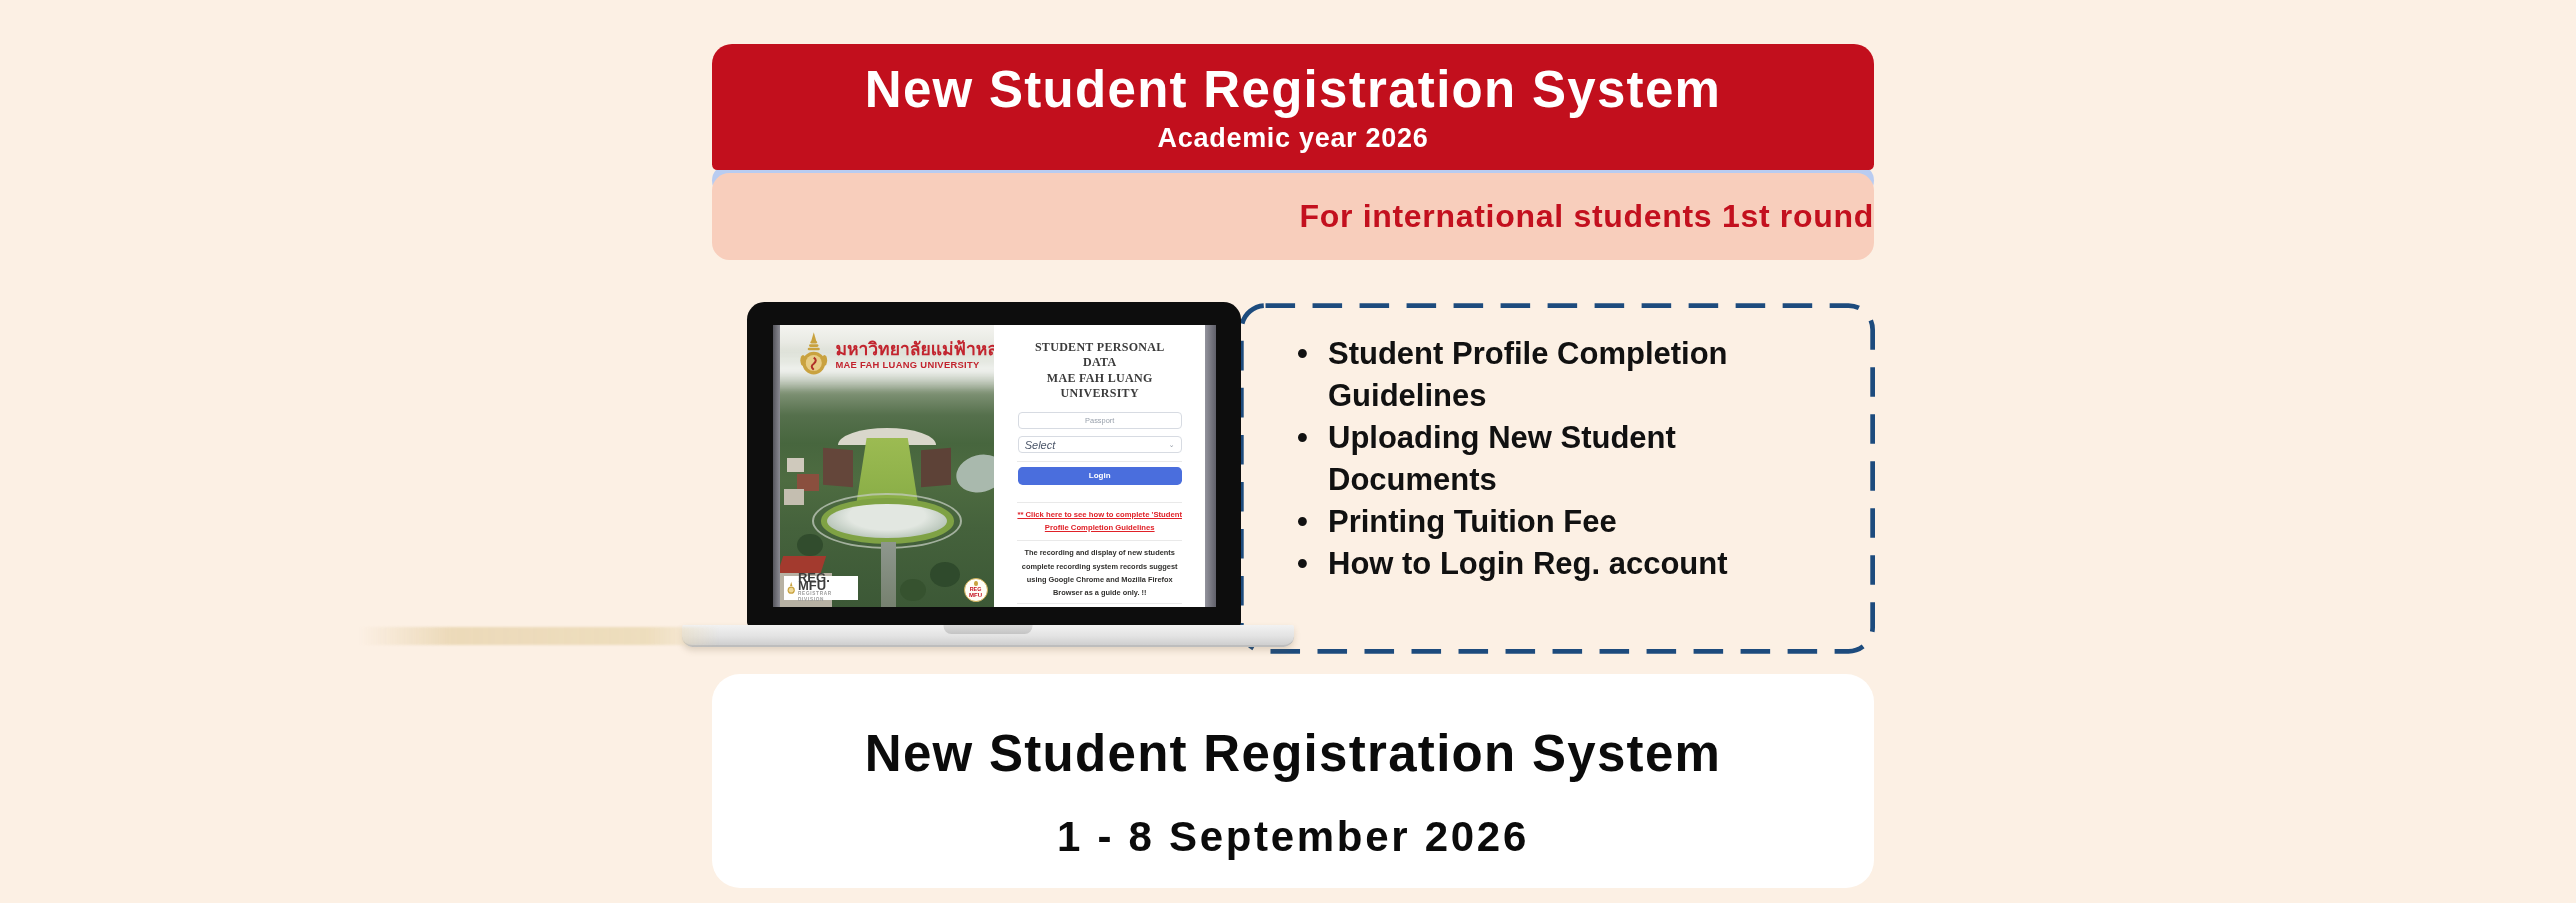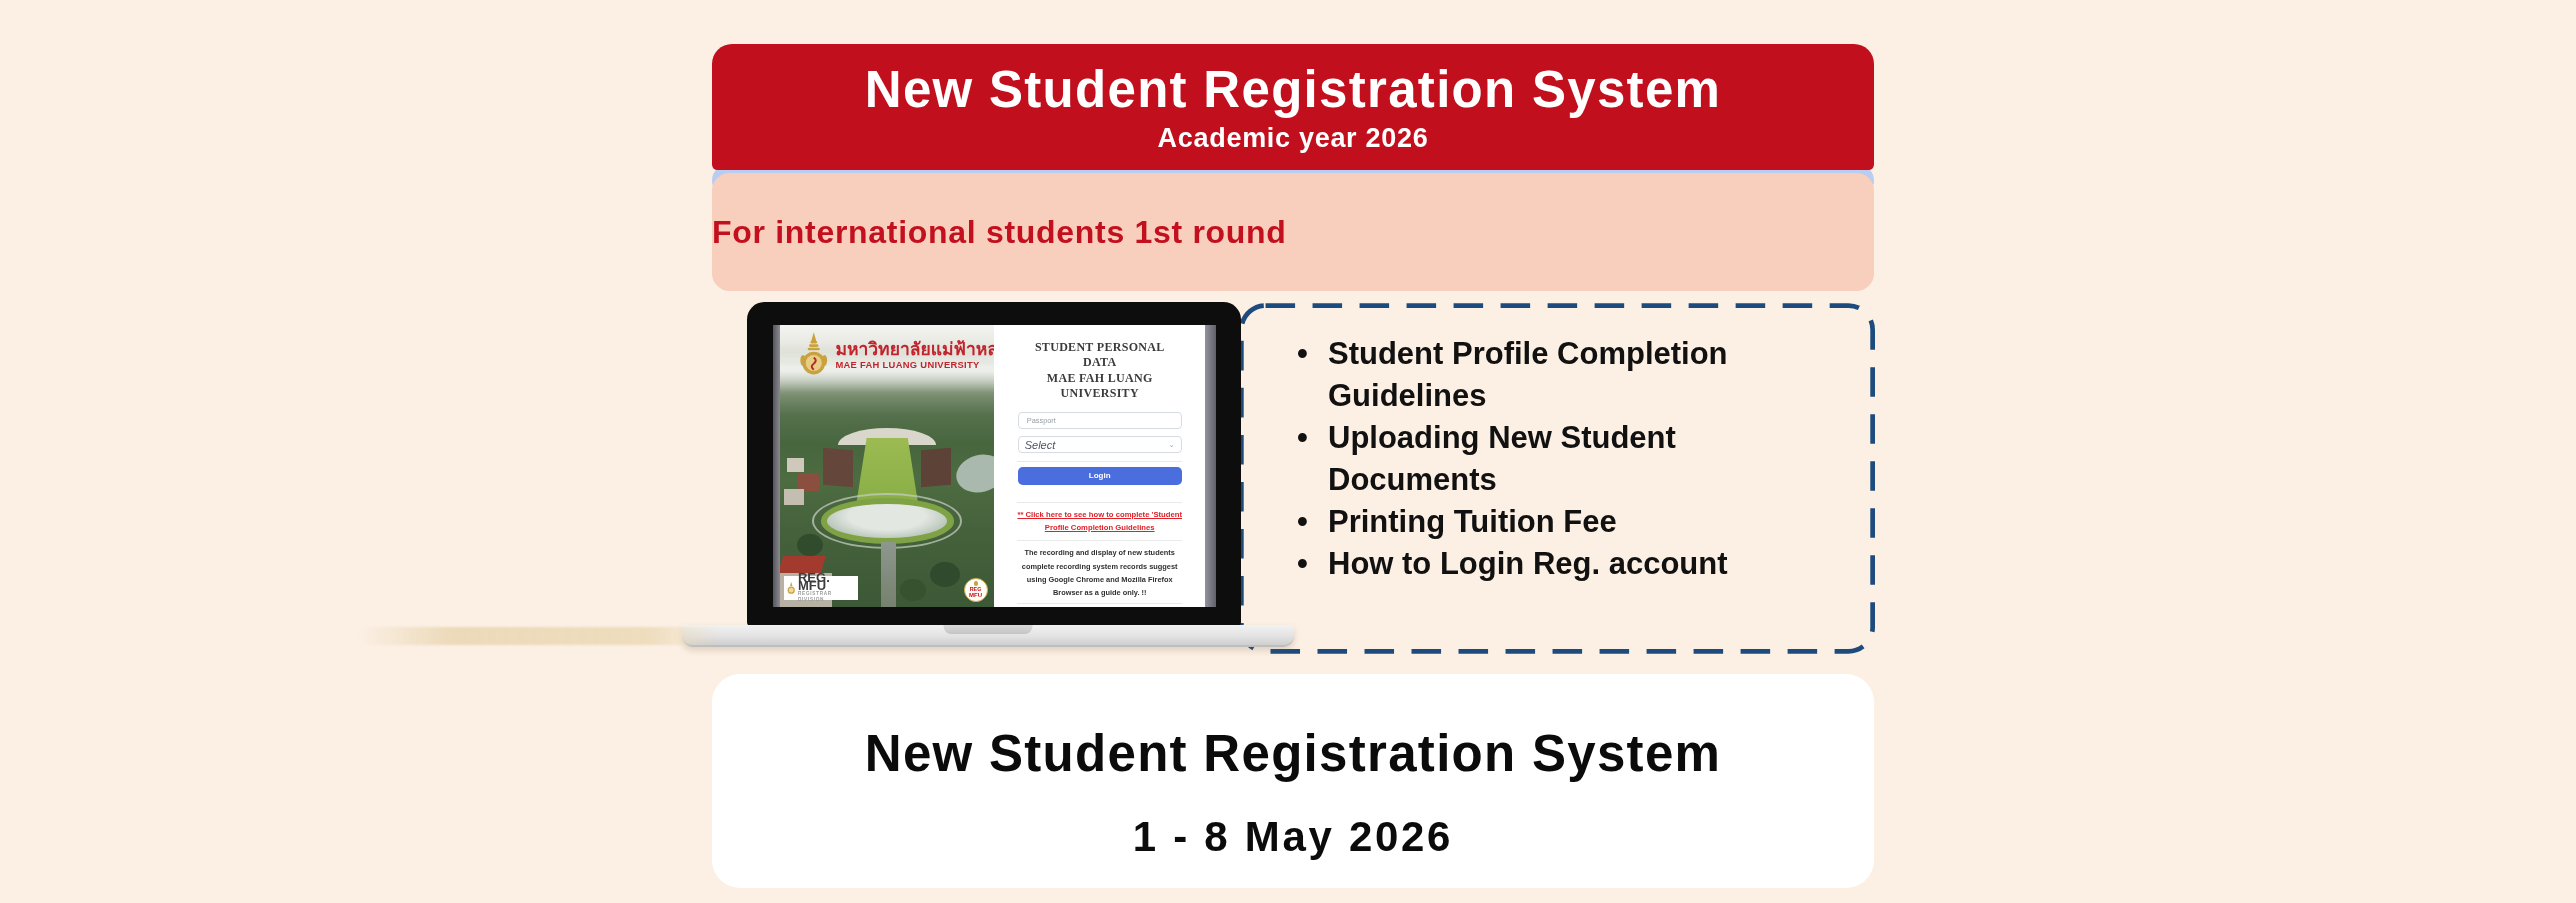--- a/index.html
+++ b/index.html
@@ -3,21 +3,21 @@
 <meta charset="utf-8">
 <style>
   html,body{margin:0;padding:0;width:2576px;height:904px;overflow:hidden;}
   .canvas{position:relative;width:2576px;height:904px;background:#fcf0e4;font-family:"Liberation Sans",sans-serif;}
 
   
   .banner-backing{position:absolute;left:712px;top:165px;width:1162px;height:31px;background:#b9ccf1;border-radius:16px;}
   .red-banner{position:absolute;left:712px;top:44px;width:1162px;height:126px;background:#c20f1d;border-radius:20px 20px 5.4px 5.4px;display:flex;flex-direction:column;align-items:center;justify-content:center;}
   .red-banner .title{color:#ffffff;font-size:51px;font-weight:800;letter-spacing:1.3px;line-height:58px;}
   .red-banner .subtitle{color:#ffffff;font-size:27px;font-weight:700;letter-spacing:0.7px;margin-top:4px;}
-  .pink-banner{position:absolute;left:712px;top:173px;width:1162px;height:118px;background:#f8cebc;border-radius:17.5px;display:flex;align-items:center;justify-content:flex-start;}
+  .pink-banner{position:absolute;left:712px;top:173px;width:1162px;height:87px;background:#f8cebc;border-radius:17.5px;display:flex;align-items:center;justify-content:flex-end;}
   .pink-banner .text{color:#c3101e;font-size:32px;font-weight:800;letter-spacing:0.7px;}
 
   
   .dashed-border{position:absolute;left:1238px;top:302px;z-index:1;}
   .checklist{position:absolute;left:1293px;top:333px;width:557px;z-index:3;}
   .checklist ul{list-style:none;margin:0;padding:0;}
   .checklist li{position:relative;font-size:31px;line-height:42px;font-weight:700;color:#111111;padding-left:35px;}
   .checklist li::before{content:"\2022";position:absolute;left:4px;top:0;font-size:31px;color:#111111;}
 
   
@@ -61,21 +61,21 @@
   .circle-badge{position:absolute;right:6.7px;bottom:5.4px;width:24px;height:24px;background:#fffdf6;border:1.3px solid #cfae52;border-radius:50%;display:flex;flex-direction:column;align-items:center;justify-content:center;z-index:5;box-sizing:border-box;}
   .circle-badge .flame{width:4px;height:5.4px;background:#c9a23f;border-radius:50% 50% 50% 50%/60% 60% 40% 40%;}
   .circle-badge .c1{font-size:5.4px;font-weight:800;color:#c3101e;line-height:6px;}
   .circle-badge .c2{font-size:6px;font-weight:800;color:#c3101e;line-height:6.7px;}
 
   
   .panel{width:211px;height:100%;background:#ffffff;box-sizing:border-box;padding:10.7px 23px 0 23px;text-align:center;flex:none;}
   .panel .h1,.panel .h2{font-family:"Liberation Serif",serif;font-size:12px;font-weight:700;color:#3b3b3b;letter-spacing:0.3px;line-height:15.4px;}
   .panel .h1{margin-top:4px;}
   .field{width:164px;height:17px;margin:0 auto;border:0.7px solid #d7dbe2;border-radius:4px;box-sizing:border-box;display:flex;align-items:center;padding:0 6px;background:#ffffff;}
-  .field input{border:none;outline:none;width:100%;font-size:7.4px;color:#333;background:transparent;font-family:"Liberation Sans",sans-serif;}
+  .field input{border:none;outline:none;width:100%;font-size:7.4px;color:#333;background:transparent;font-family:"Liberation Sans",sans-serif;text-align:center;}
   .field input::placeholder{color:#98a0ab;}
   .field.select{justify-content:space-between;margin-top:7.4px;cursor:pointer;}
   .field.select .val{font-size:11px;color:#4a5568;font-style:italic;}
   .field.select .chev{font-size:7.4px;color:#8b939e;}
   .pass{margin-top:10.7px;}
   .hr{width:100%;height:0.7px;background:#e9e9e9;margin:0 auto;}
   .hr.m1{margin-top:7.4px;}
   .hr.m2{margin-top:17.5px;}
   .hr.m3{margin-top:5.4px;}
   .hr.m4{margin-top:3.4px;}
@@ -216,17 +216,17 @@
       </div>
     </div>
 
     <div class="laptop-base">
       <div class="base-notch"></div>
     </div>
   </div>
 
   <div class="footer-card">
     <div class="f-title">New Student Registration System</div>
-    <div class="f-date">1 - 8 May 2026</div>
+    <div class="f-date">1 - 8 September 2026</div>
   </div>
 
 </div>
 
 
 </body></html>

